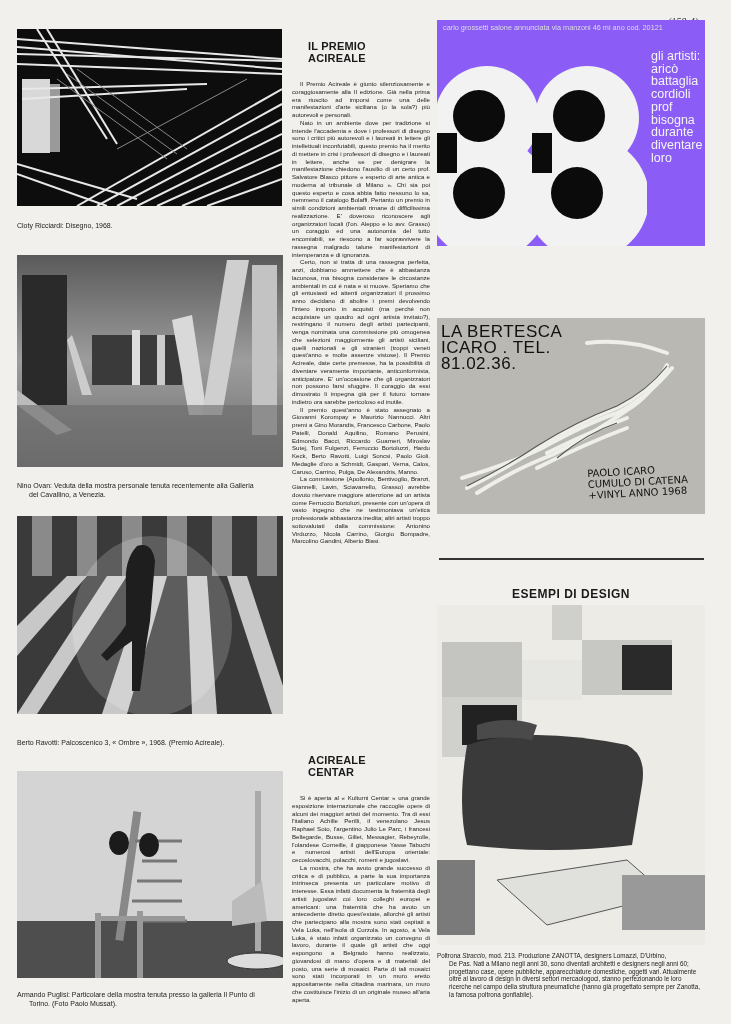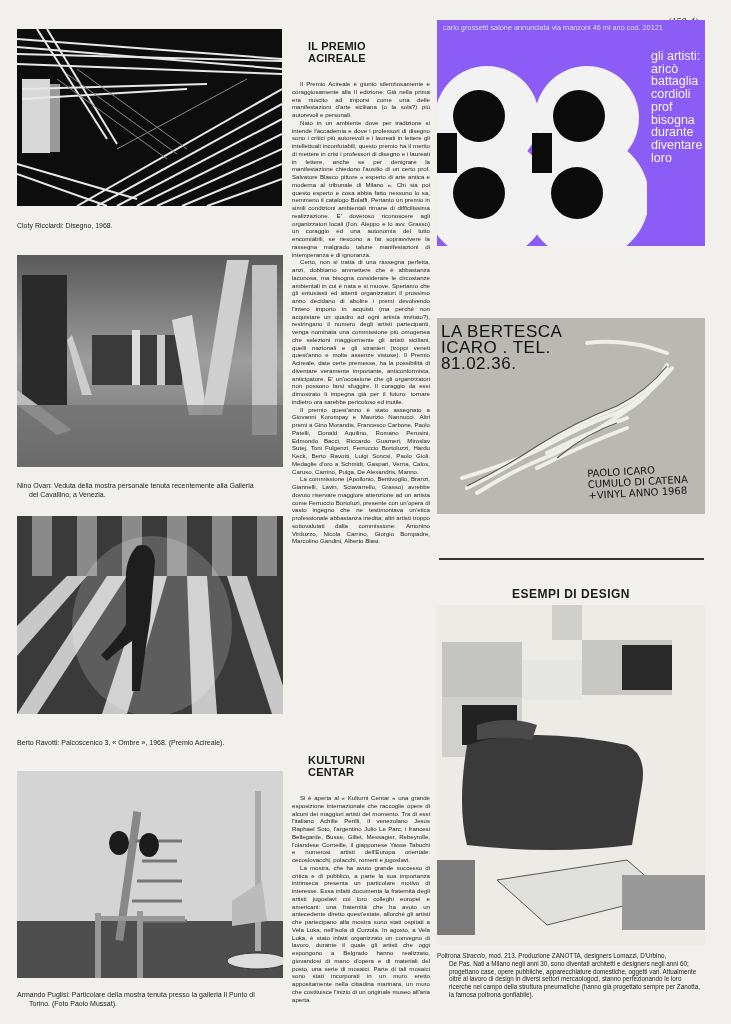--- a/index.html
+++ b/index.html
@@ -169,21 +169,21 @@
   <div class="body-text" style="margin-top:8px;">
     <p>Il Premio Acireale è giunto silenziosamente e coraggiosamente alla II edizione. Già nella prima era riuscito ad imporsi come una delle manifestazioni d'arte siciliana (o la sola?) più autorevoli e personali.</p>
     <p>Nato in un ambiente dove per tradizione si intende l'accademia e dove i professori di disegno sono i critici più autorevoli e i laureati in lettere gli intellettuali inconfutabili, questo premio ha il merito di mettere in crisi i professori di disegno e i laureati in lettere, anche se per denigrare la manifestazione chiedono l'ausilio di un certo prof. Salvatore Blasco pittore « esperto di arte antica e moderna al tribunale di Milano ». Chi sia poi questo esperto e cosa abbia fatto nessuno lo sa, nemmeno il catalogo Bolaffi. Pertanto un premio in simili condizioni ambientali rimane di difficilissima realizzazione. E' doveroso riconoscere agli organizzatori locali (l'on. Aleppo e lo avv. Grasso) un coraggio ed una autonomia del tutto encomiabili, se riescono a far sopravvivere la rassegna malgrado talune manifestazioni di intemperanza e di ignoranza.</p>
     <p>Certo, non si tratta di una rassegna perfetta, anzi, dobbiamo ammettere che è abbastanza lacunosa, ma bisogna considerare le circostanze ambientali in cui è nata e si muove. Speriamo che gli entusiasti ed attenti organizzatori il prossimo anno decidano di abolire i premi devolvendo l'intero importo in acquisti (ma perché non acquistare un quadro ad ogni artista invitato?), restringano il numero degli artisti partecipanti, venga nominata una commissione più omogenea che selezioni maggiormente gli artisti siciliani, quelli nazionali e gli stranieri (troppi veneti quest'anno e molte assenze vistose). Il Premio Acireale, date certe premesse, ha la possibilità di diventare veramente importante, anticonformista, anticipatore. E' un'occasione che gli organizzatori non possono farsi sfuggire. Il coraggio da essi dimostrato li impegna già per il futuro: tornare indietro ora sarebbe pericoloso ed inutile.</p>
     <p>Il premio quest'anno è stato assegnato a Giovanni Korompay e Maurizio Nannucci. Altri premi a Gino Morandis, Francesco Carbone, Paolo Patelli, Donald Aquilino, Romano Perusini, Edmondo Bacci, Riccardo Guarneri, Miroslav Sutej, Toni Fulgenzi, Ferruccio Bortoluzzi, Hardu Keck, Berto Ravotti, Luigi Soncsi, Paolo Gioli. Medaglie d'oro a Schmidt, Gaspari, Verna, Calos, Caruso, Carrino, Pulga, De Alexandris, Manno.</p>
     <p>La commissione (Apollonio, Bentivoglio, Branzi, Giannelli, Lavin, Sciavarrello, Grasso) avrebbe dovuto riservare maggiore attenzione ad un artista come Ferruccio Bortoluzi, presente con un'opera di vasto ingegno che ne testimoniava un'etica professionale abbastanza inedita; altri artisti troppo sottovalutati dalla commissione: Antonino Virduzzo, Nicola Carrino, Giorgio Bompadre, Marcolino Gandini, Alberto Biasi.</p>
   </div>
 </div>
 
 <div class="abs col-mid" style="top:738px;">
-  <h2 class="headline">KULTURNI CENTAR</h2>
+  <h2 class="headline">ACIREALE CENTAR</h2>
   <div class="body-text" style="margin-top:10px;">
     <p>Si è aperta al « Kulturni Centar » una grande esposizione internazionale che raccoglie opere di alcuni dei maggiori artisti del momento. Tra di essi l'italiano Achille Perilli, il venezolano Jesus Raphael Soto, l'argentino Julio Le Parc, i francesi Bellegarde, Busse, Gillet, Messagier, Rebeyrolle, l'olandese Corneille, il giapponese Yasse Tabuchi e numerosi artisti dell'Europa orientale: cecoslovacchi, polacchi, romeni e jugoslavi.</p>
     <p>La mostra, che ha avuto grande successo di critica e di pubblico, a parte la sua importanza intrinseca presenta un particolare motivo di interesse. Essa infatti documenta la fraternità degli artisti jugoslavi coi loro colleghi europei e americani: una fraternità che ha avuto un antecedente diretto quest'estate, allorché gli artisti che partecipano alla mostra sono stati ospitati a Vela Luka, nell'isola di Curzola. In agosto, a Vela Luka, è stato infatti organizzato un convegno di lavoro, durante il quale gli artisti che oggi espongono a Belgrado hanno realizzato, giovandosi di mano d'opera e di materiali del posto, una serie di mosaici. Parte di tali mosaici sono stati incorporati in un muro eretto appositamente nella cittadina marinara, un muro che costituisce l'inizio di un originale museo all'aria aperta.</p>
   </div>
 </div>
 
 <div class="abs ad-box">
   <div class="ad-top">carlo grossetti salone annunciata via manzoni 46 mi ano cod. 20121</div>
   <svg class="abs" style="left:0;top:18px;" width="210" height="208">
 

